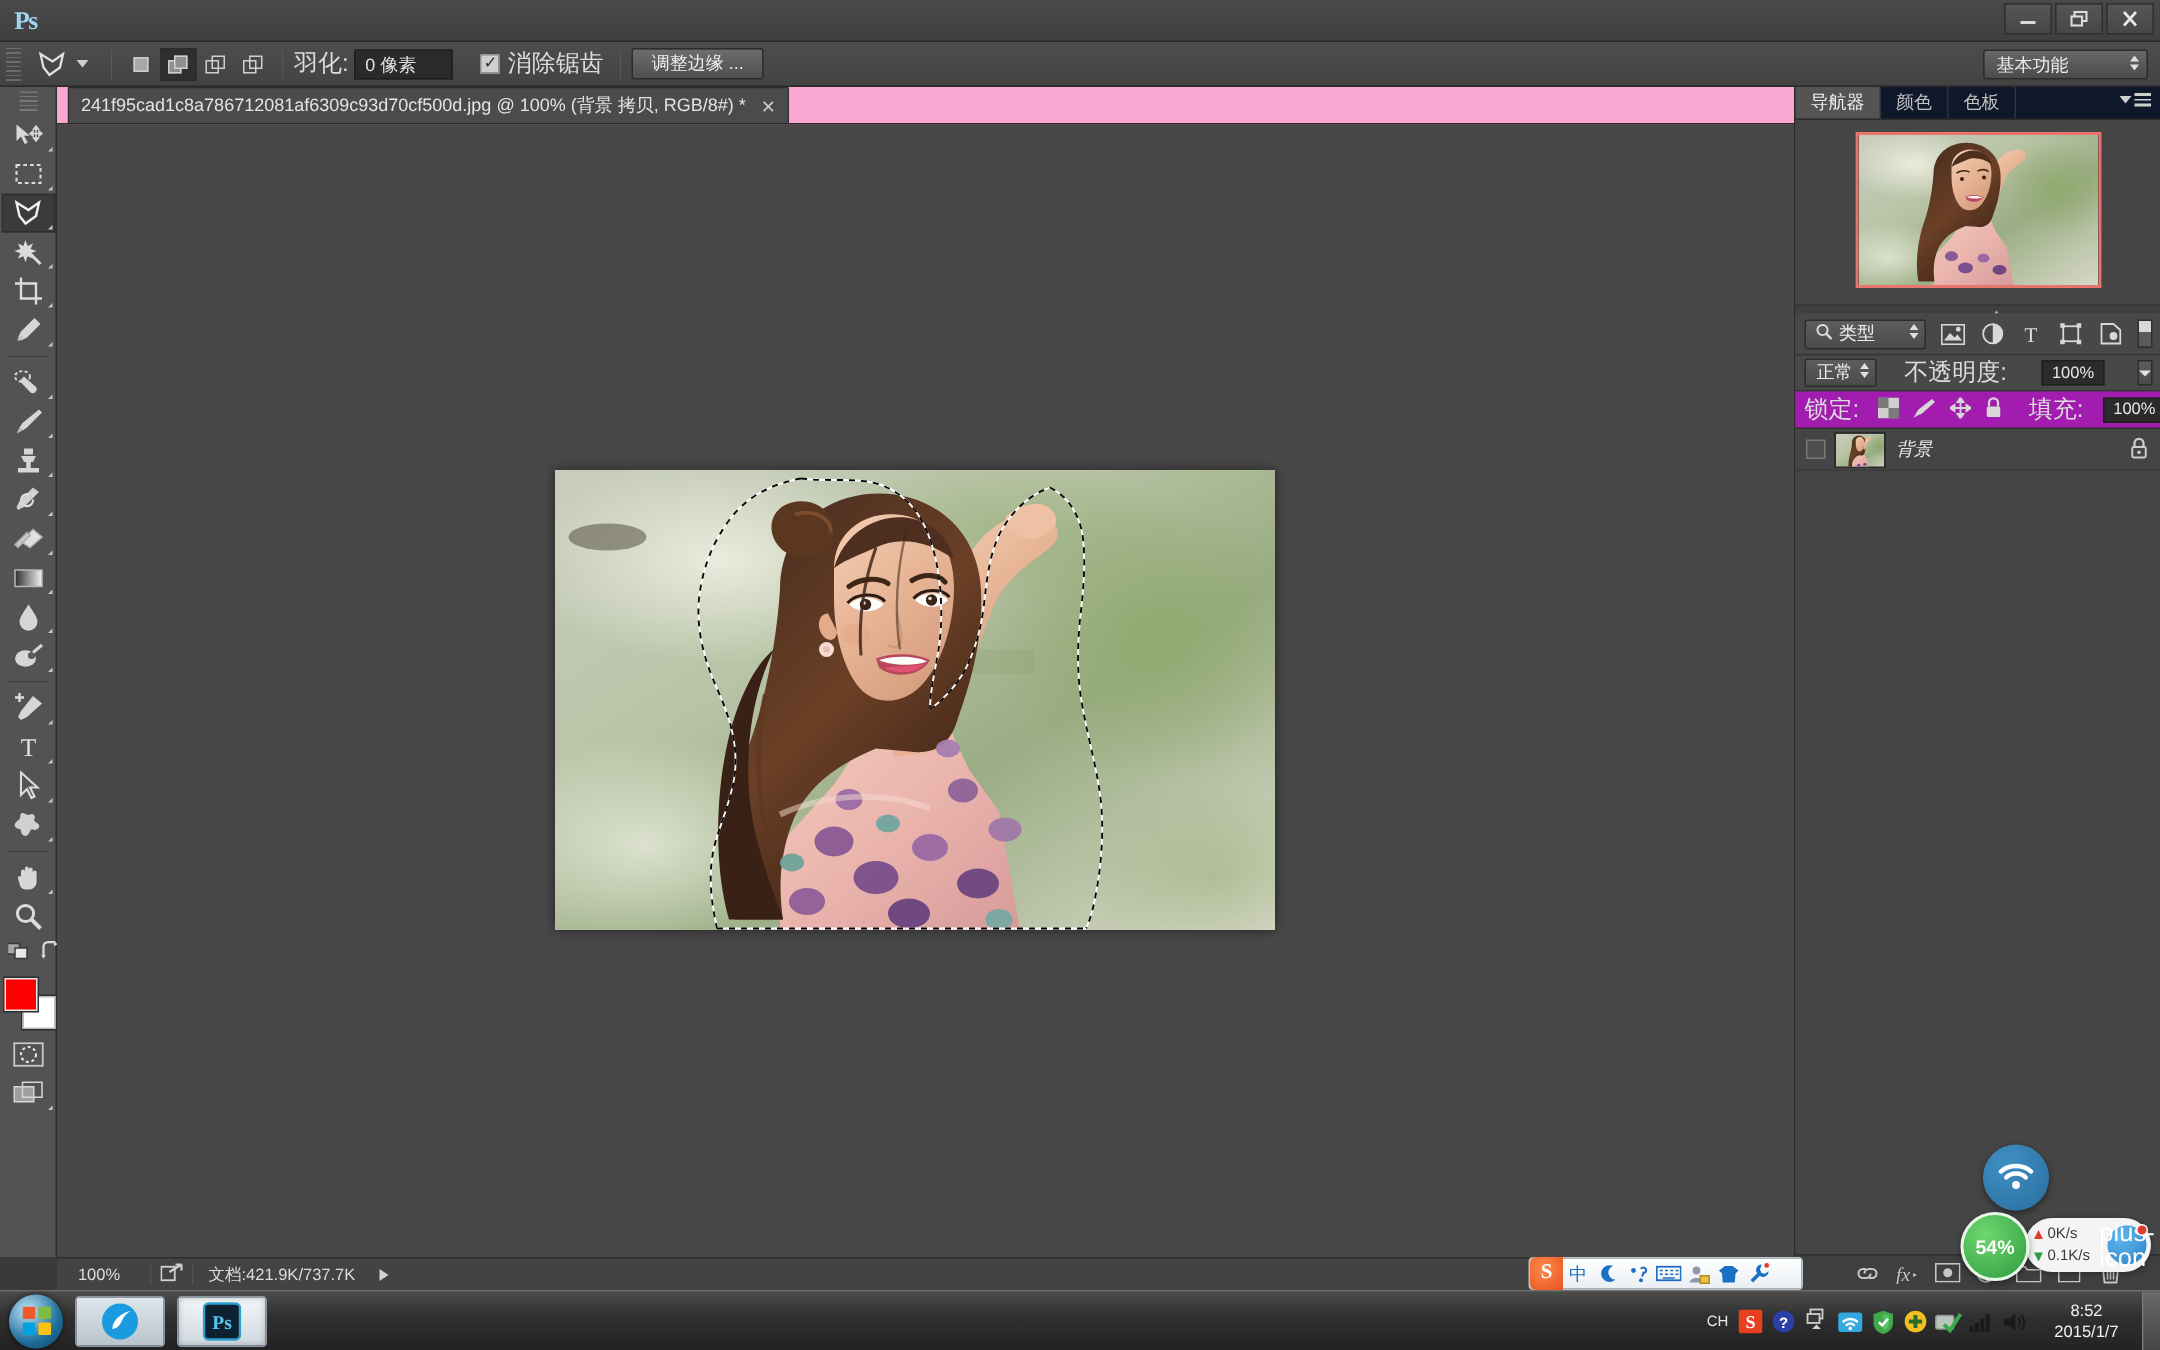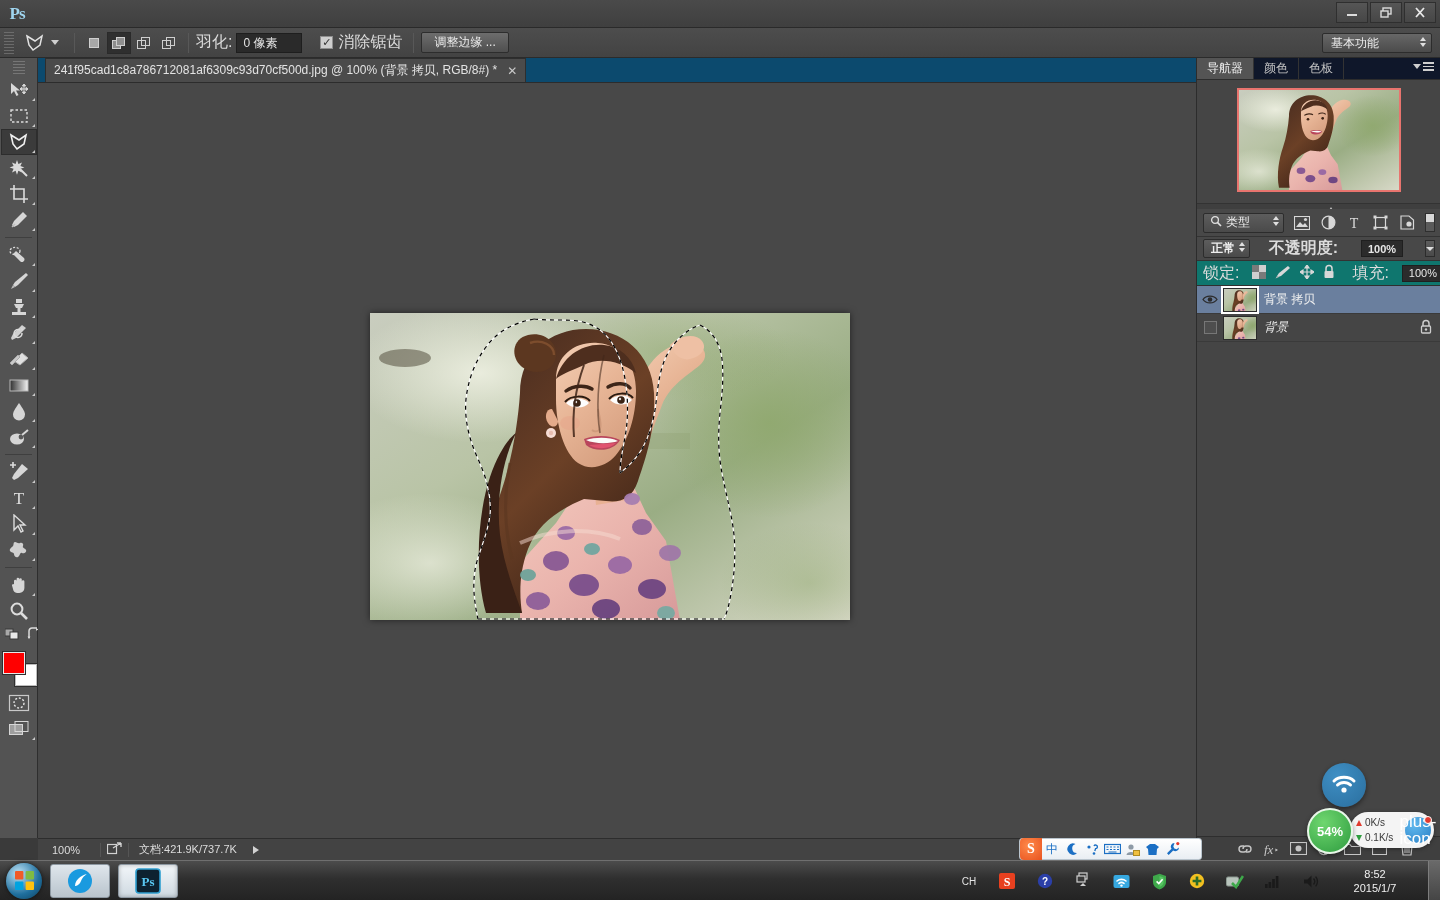--- a/index.html
+++ b/index.html
@@ -115,21 +115,21 @@
   }
   .tool svg{ display:block;}
   .tool-sep{ height:1px;background:#6e6e6e;margin:4px 5px; border-bottom:1px solid #3f3f3f;}
   .swatches{ position:relative; width:34px;height:34px;margin:6px auto 4px 3px;}
   .swatch-fg{position:absolute;left:0;top:0;width:22px;height:22px;background:#ff0000;border:1px solid #e8e8e8;box-shadow:0 0 0 1px #2e2e2e;}
   .swatch-bg{position:absolute;left:12px;top:12px;width:22px;height:22px;background:#ffffff;border:1px solid #bdbdbd;box-shadow:0 0 0 1px #2e2e2e;}
 
   
   .tabstrip{
     position:absolute; left:38px; top:58px; width:1158px; height:25px;
-    background:#0c4a6e; border-bottom:1px solid #2c2c2c;
+    background:#f9a8d4; border-bottom:1px solid #2c2c2c;
     display:flex; align-items:flex-end;
   }
   .doctab{
     height:24px; background:#4b4b4b; border:1px solid #2e2e2e; border-bottom:none;
     display:flex;align-items:center; padding:0 8px; gap:10px;
     font-size:12px;color:#e3e3e3; margin-left:7px; border-radius:1px 1px 0 0;
   }
   .doctab .x{ color:#c9c9c9; font-size:12px; cursor:default;}
 
   
@@ -203,34 +203,34 @@
   }
   .filterdd{
     width:88px;height:20px;background:linear-gradient(#5d5d5d,#4a4a4a);
     border:1px solid #2c2c2c;border-radius:2px;position:relative;
     display:flex;align-items:center;gap:4px;padding-left:6px;font-size:12px;color:#eee;
   }
   .fi{ width:19px;height:19px;display:flex;align-items:center;justify-content:center;cursor:default;}
   .toggle-px{ width:11px;height:19px;background:linear-gradient(#d8d8d8 0 45%,#5a5a5a 45% 100%);border:1px solid #2f2f2f;}
   .bmrow{
     height:24px;display:flex;align-items:center;gap:19px;padding:0 6px;
-    background:#484848;border-bottom:1px solid #333;font-weight:bold;
+    background:#484848;border-bottom:1px solid #333;
   }
   .blendsel{
     width:118px;height:19px;background:linear-gradient(#5d5d5d,#4a4a4a);border:1px solid #2c2c2c;
     border-radius:2px;position:relative;display:flex;align-items:center;padding-left:7px;font-size:12px;color:#eee;
   }
   .opnum{ height:17px;min-width:42px;background:#2b2b2b;border:1px solid #1f1f1f;color:#e7e7e7;
     display:flex;align-items:center;justify-content:center;font-size:11px;}
   .ddbtn{ width:16px;height:17px;background:linear-gradient(#5d5d5d,#4a4a4a);border:1px solid #2c2c2c;
     display:flex;align-items:center;justify-content:center;margin-left:3px;}
   .ddbtn i{width:0;height:0;border-left:4px solid transparent;border-right:4px solid transparent;border-top:4px solid #e0e0e0;}
   .lockrow{
     height:25px;display:flex;align-items:center;gap:9px;padding:0 6px;
-    background:#0f766e;border-bottom:1px solid #2f2f2f;
+    background:#a21caf;border-bottom:1px solid #2f2f2f;
   }
   .layer-list{ background:#454545; }
   .layer{
     height:28px; display:flex;align-items:center; gap:0;
     border-bottom:1px solid #3a3a3a; cursor:default;
   }
   .layer.selected{ background:#6a7f9e;}
   .eye{ width:26px;height:28px;display:flex;align-items:center;justify-content:center;}
   .eyebox{ width:13px;height:13px;border:1px solid #777;background:#4e4e4e;}
   .lthumb{
@@ -308,21 +308,21 @@
     box-shadow:0 0 5px rgba(0,0,0,.6);
   }
   .tbapp{
     width:60px;height:34px;margin-left:8px;
     background:linear-gradient(#dfe6ec,#b9c4cd);
     border:1px solid #8d98a2; border-radius:3px;
     display:flex;align-items:center;justify-content:center;
   }
   .tbapp.active{ background:linear-gradient(#f2f6f9,#cfd9e1); box-shadow:inset 0 0 4px rgba(0,0,0,.25);}
   .tray{
-    position:absolute; right:0; top:0; height:40px; display:flex; align-items:center; gap:16px;
+    position:absolute; right:0; top:0; height:40px; display:flex; align-items:center; gap:0;
   }
   .tray-item{ width:22px;height:40px;display:flex;align-items:center;justify-content:center;}
   .tray-clock{
     width:74px; height:40px; display:flex;flex-direction:column;align-items:center;justify-content:center;
     color:#f0f0f0; font-size:11px; line-height:14px;
   }
   .showdesk{ width:12px;height:40px;background:linear-gradient(#6a6a6a,#444); border-left:1px solid #7d7d7d;}
   svg{ shape-rendering:geometricPrecision; }
 </style>
 </head>
@@ -919,41 +919,20 @@
         </span>
         <span class="lbl" style="margin-left:8px">填充:</span>
         <span class="opnum">100%</span>
         <span class="ddbtn">
             <i></i>
           </span>
       </div>
 
       <div class="layer-list">
 
-        <div class="layer selected">
-          <div class="eye">
-            <svg width="16" height="11" viewBox="0 0 16 11">
-              <path d="M1 5.5 C4 1 12 1 15 5.5 C12 10 4 10 1 5.5 Z" fill="none" stroke="#2b2b2b" stroke-width="1.3"></path>
-              <circle cx="8" cy="5.5" r="2.3" fill="#2b2b2b"></circle>
-            </svg>
-          </div>
-          <div class="lthumb sel-outline2">
-            <svg width="34" height="24" viewBox="0 0 480 307" preserveAspectRatio="none">
-              <rect width="480" height="307" fill="url(#bgsky)"></rect>
-              <ellipse cx="400" cy="110" rx="110" ry="95" fill="url(#blob1)"></ellipse>
-              <path d="M214 168 L262 170 L276 200 L296 228 L310 307 L150 307 L150 250 L186 210 Z" fill="url(#dressg)"></path>
-              <path d="M150 80 C150 40 180 16 216 16 C252 16 282 40 284 80 C286 118 274 150 268 168 C262 186 250 190 236 188 L214 186 C190 196 168 210 158 236 C148 262 150 286 152 300 L120 300 C112 260 120 210 132 176 C142 146 148 110 150 80 Z" fill="url(#hairg)"></path>
-              <path d="M186 66 C186 42 206 28 228 30 C252 32 266 52 266 78 C266 104 258 128 246 142 C236 154 220 158 208 150 C194 140 186 112 186 86 Z" fill="url(#sking)"></path>
-              <path d="M262 95 C268 60 288 34 312 30 C332 27 342 42 330 52 C318 62 300 72 292 92 C286 108 280 122 276 140 L256 130 Z" fill="url(#sking)"></path>
-              <ellipse cx="214" cy="272" rx="18" ry="13" fill="#7b4f8c"></ellipse>
-              <ellipse cx="272" cy="264" rx="16" ry="12" fill="#6f4682"></ellipse>
-            </svg>
-          </div>
-          <div class="lname">背景 拷贝</div>
-        </div>
 
         <div class="layer">
           <div class="eye">
             <div class="eyebox"></div>
           </div>
           <div class="lthumb">
             <svg width="34" height="24" viewBox="0 0 480 307" preserveAspectRatio="none">
               <rect width="480" height="307" fill="url(#bgsky)"></rect>
               <ellipse cx="400" cy="110" rx="110" ry="95" fill="url(#blob1)"></ellipse>
               <path d="M214 168 L262 170 L276 200 L296 228 L310 307 L150 307 L150 250 L186 210 Z" fill="url(#dressg)"></path>

